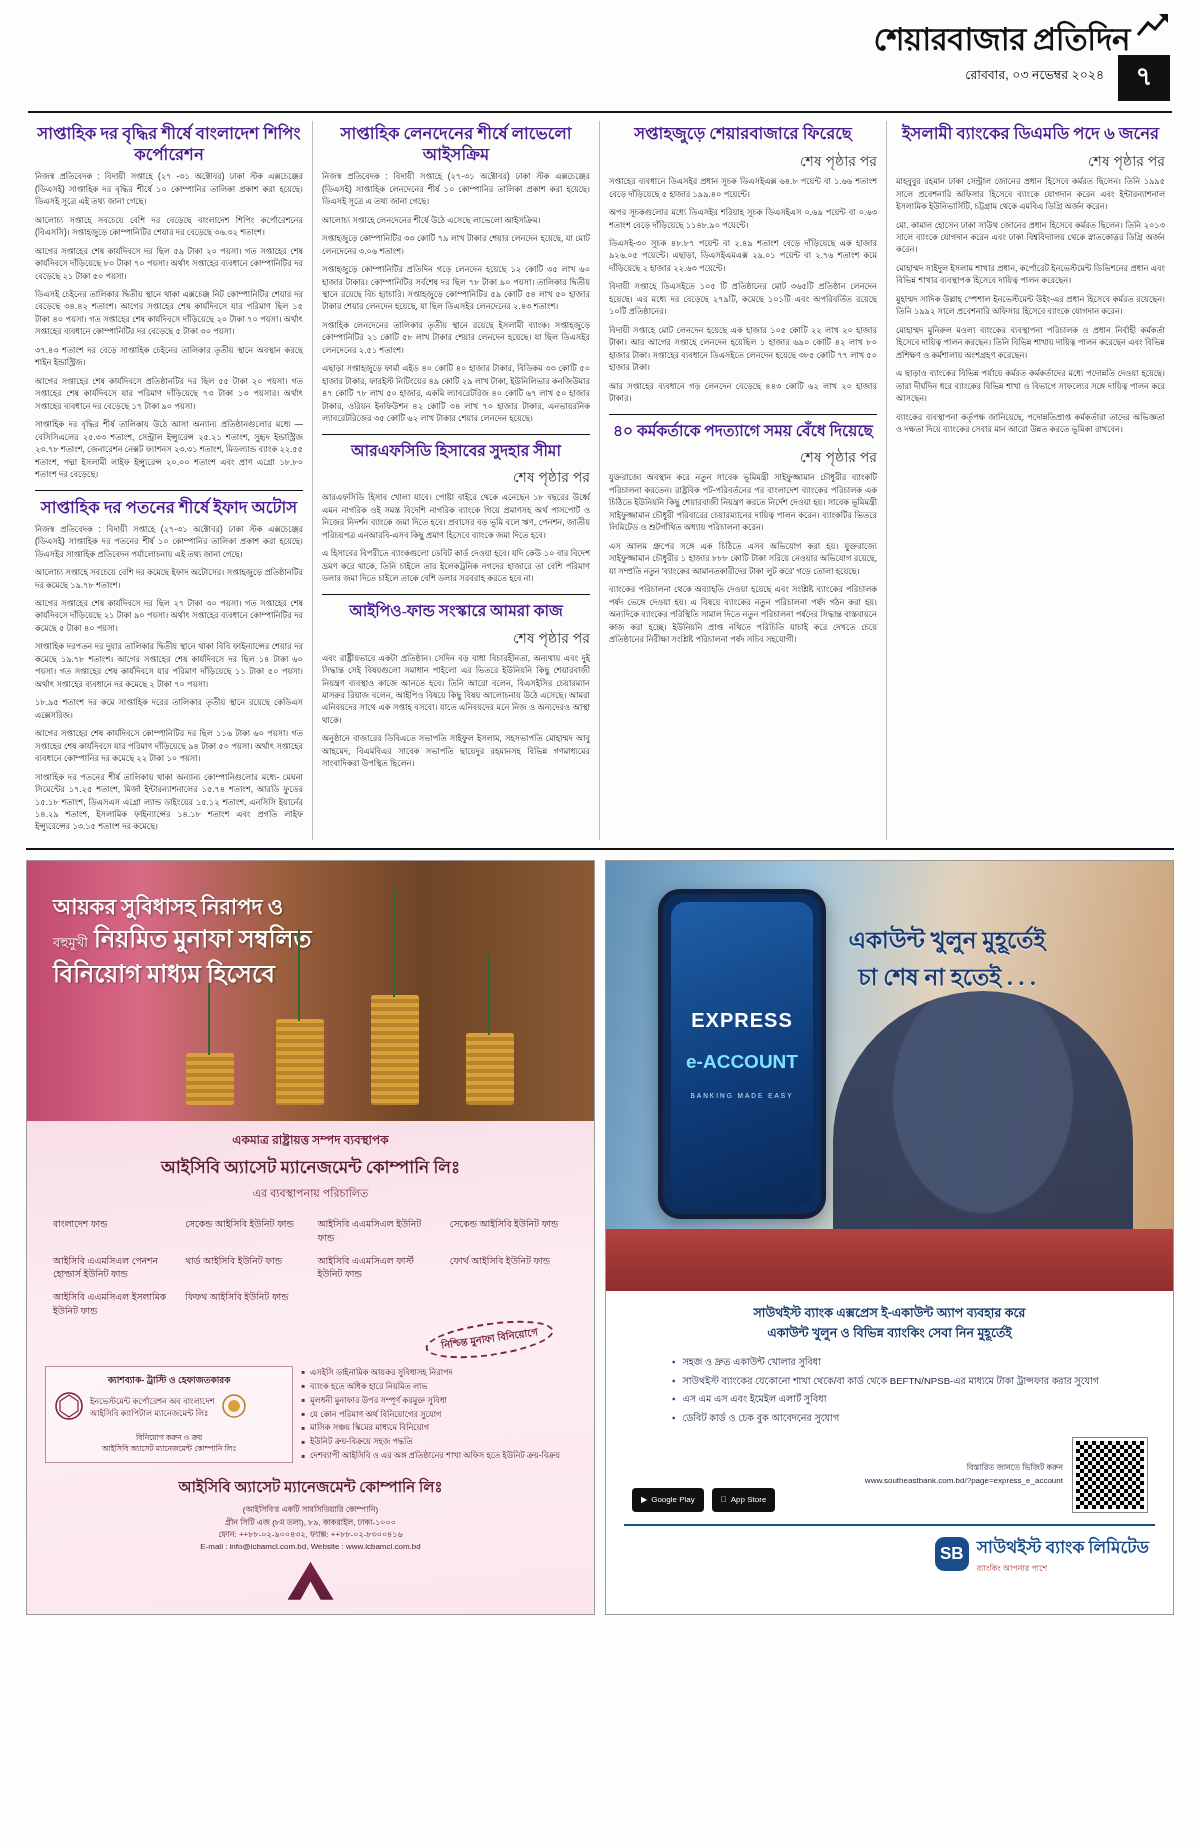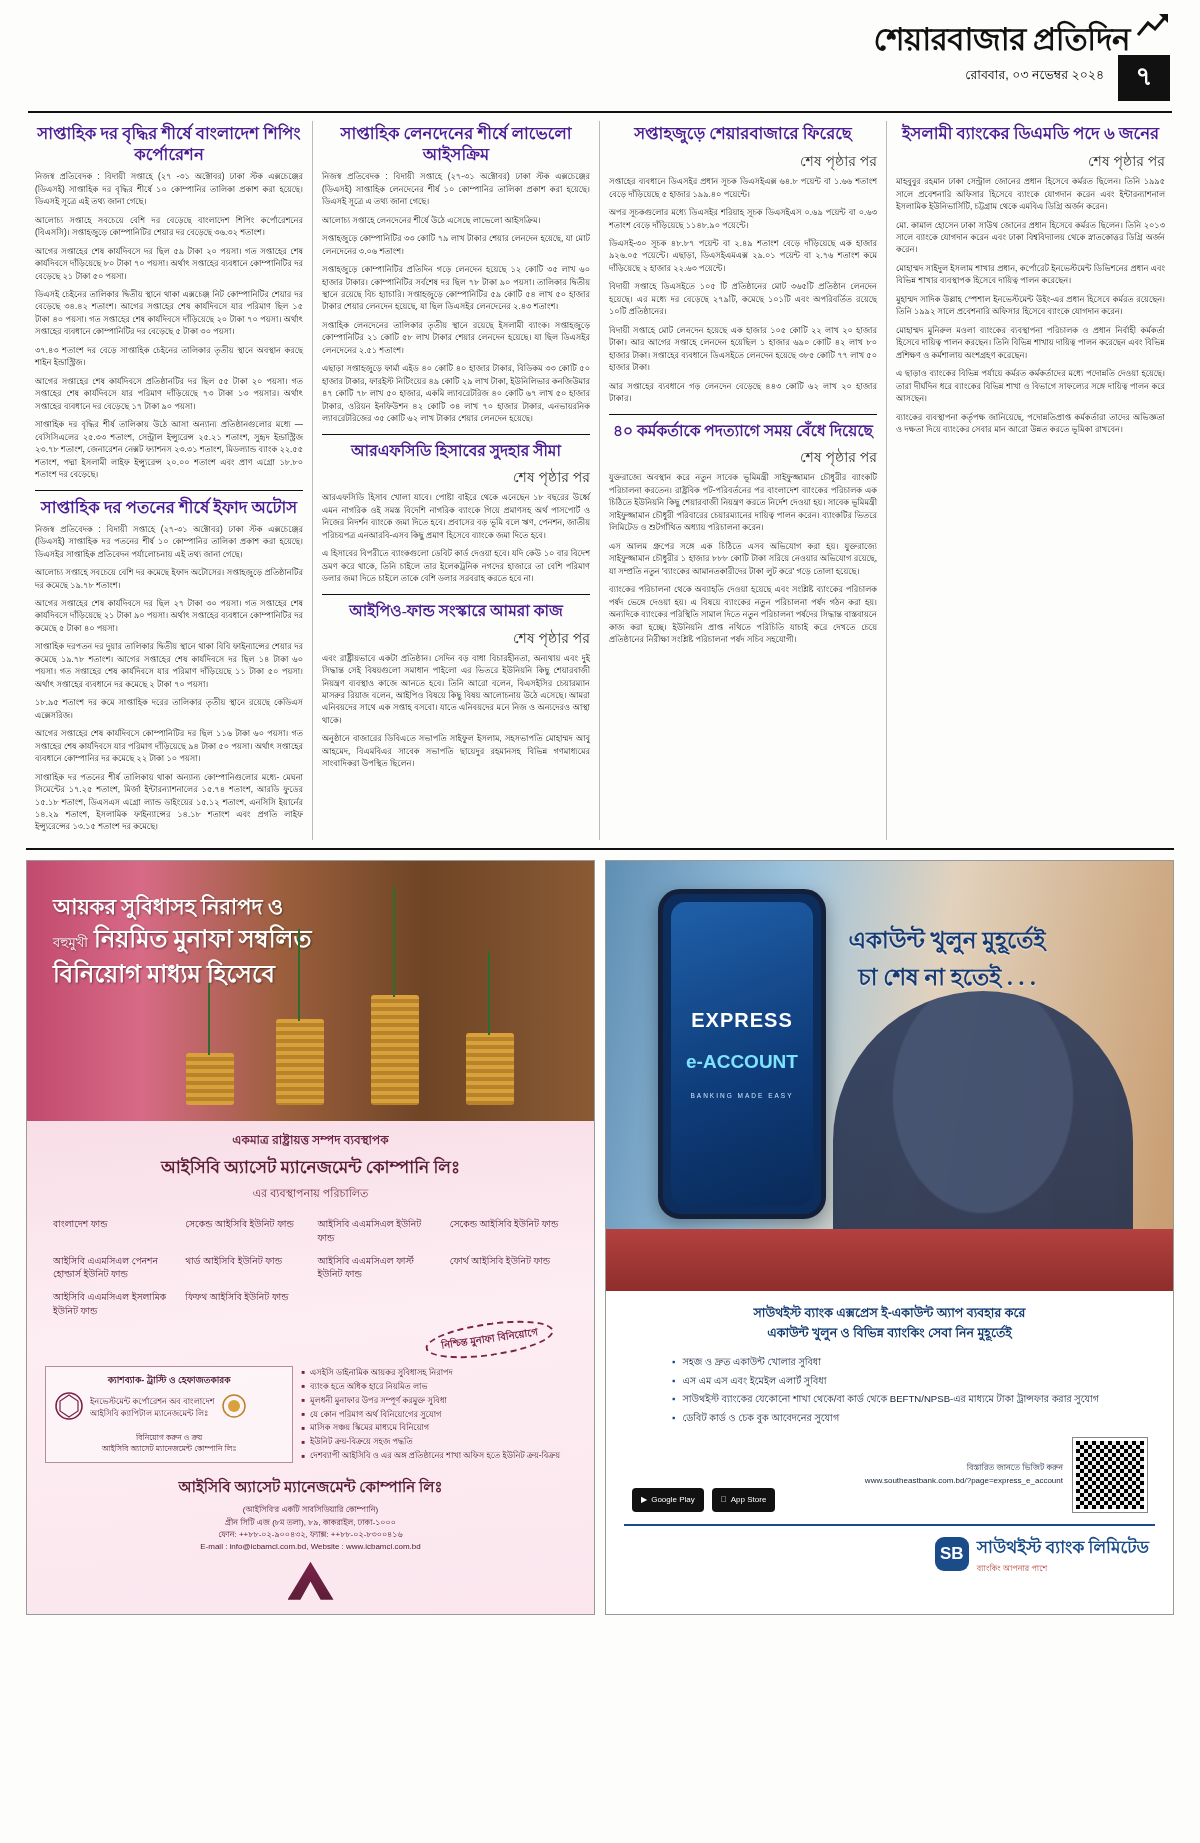--- a/index.html
+++ b/index.html
@@ -414,22 +414,22 @@
         </div>
         <div class="woman"></div>
         <div class="table-strip"></div>
       </div>
 
       <div class="ad-right-body">
         <div class="h1">সাউথইস্ট ব্যাংক এক্সপ্রেস ই-একাউন্ট অ্যাপ ব্যবহার করে</div>
         <div class="h2">একাউন্ট খুলুন ও বিভিন্ন ব্যাংকিং সেবা নিন মুহূর্তেই</div>
         <div class="sb-bullets">
           <div>সহজ ও দ্রুত একাউন্ট খোলার সুবিধা</div>
+          <div>সাউথইস্ট ব্যাংকের যেকোনো শাখা থেকে/বা কার্ড থেকে BEFTN/NPSB-এর মাধ্যমে টাকা ট্রান্সফার করার সুযোগ</div>
           <div>এস এম এস এবং ইমেইল এলার্ট সুবিধা</div>
-          <div>সাউথইস্ট ব্যাংকের যেকোনো শাখা থেকে/বা কার্ড থেকে BEFTN/NPSB-এর মাধ্যমে টাকা ট্রান্সফার করার সুযোগ</div>
           <div>ডেবিট কার্ড ও চেক বুক আবেদনের সুযোগ</div>
         </div>
       </div>
 
       <div style="display:flex;align-items:flex-end;justify-content:space-between;padding:0 26px;">
         <div class="store-row" style="padding-left:0;">
           <div class="store-badge">
             <span>▶</span>
             <span>Google Play</span>
           </div>

